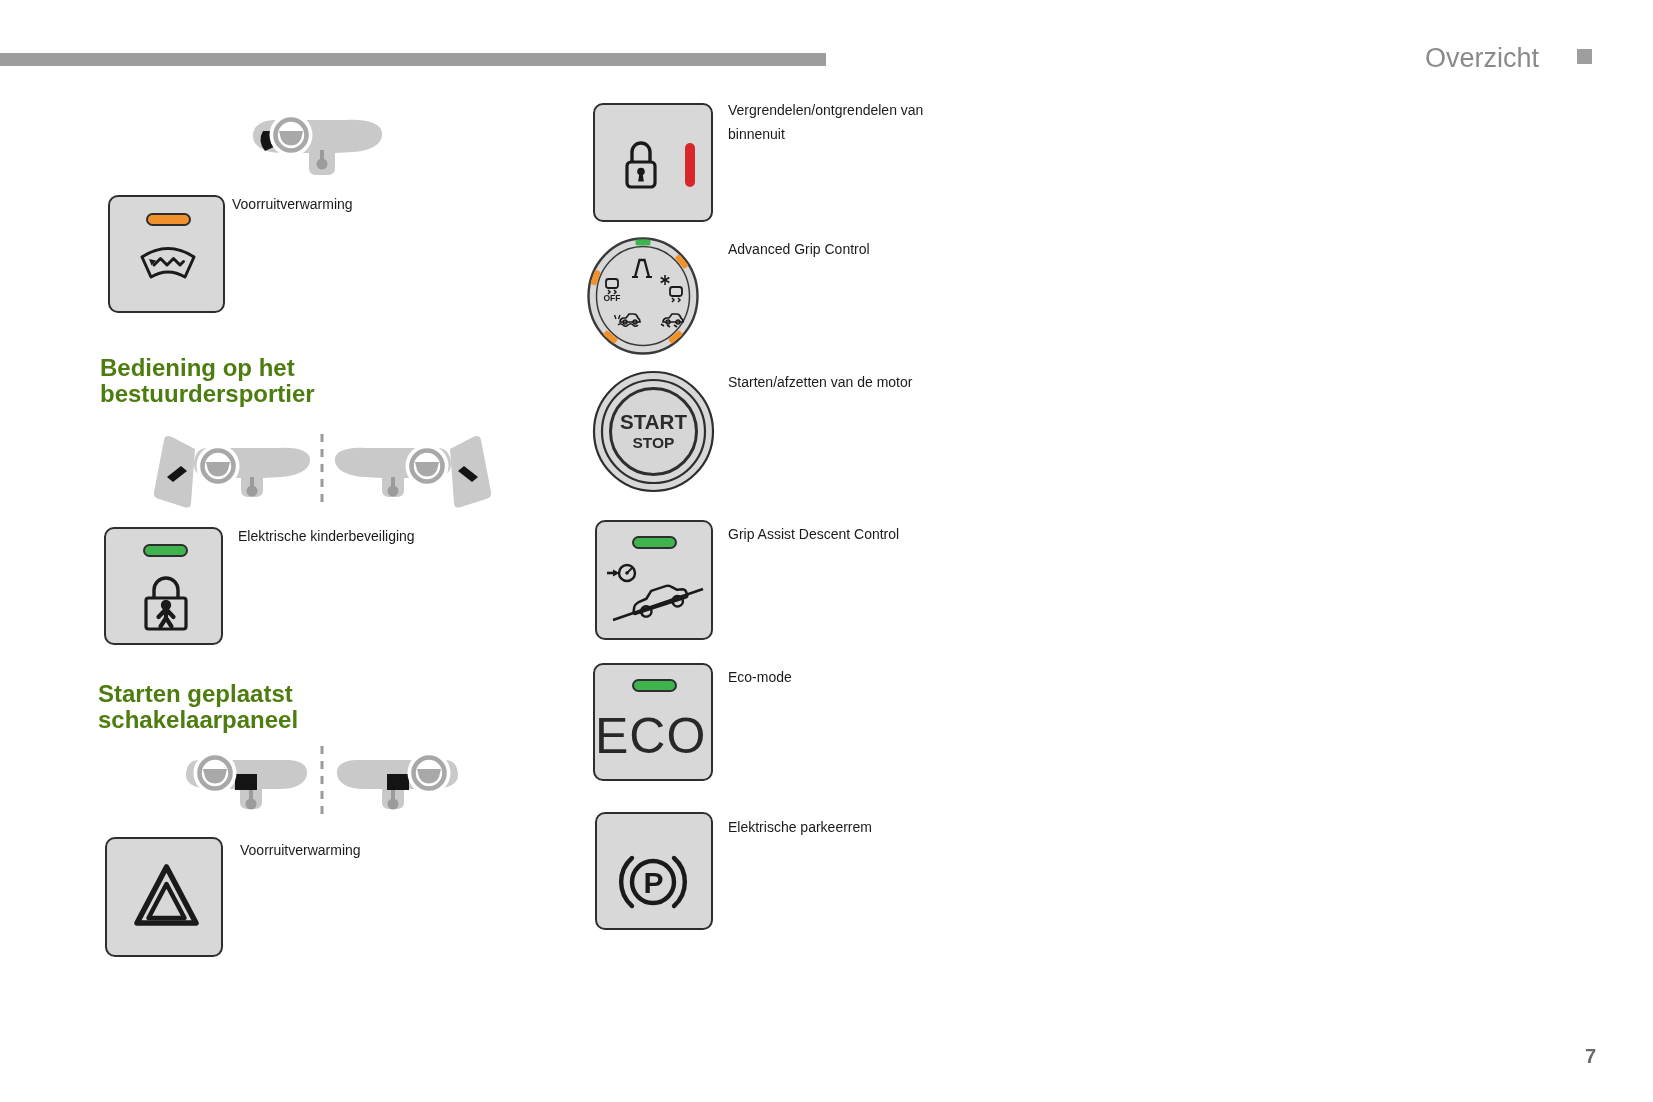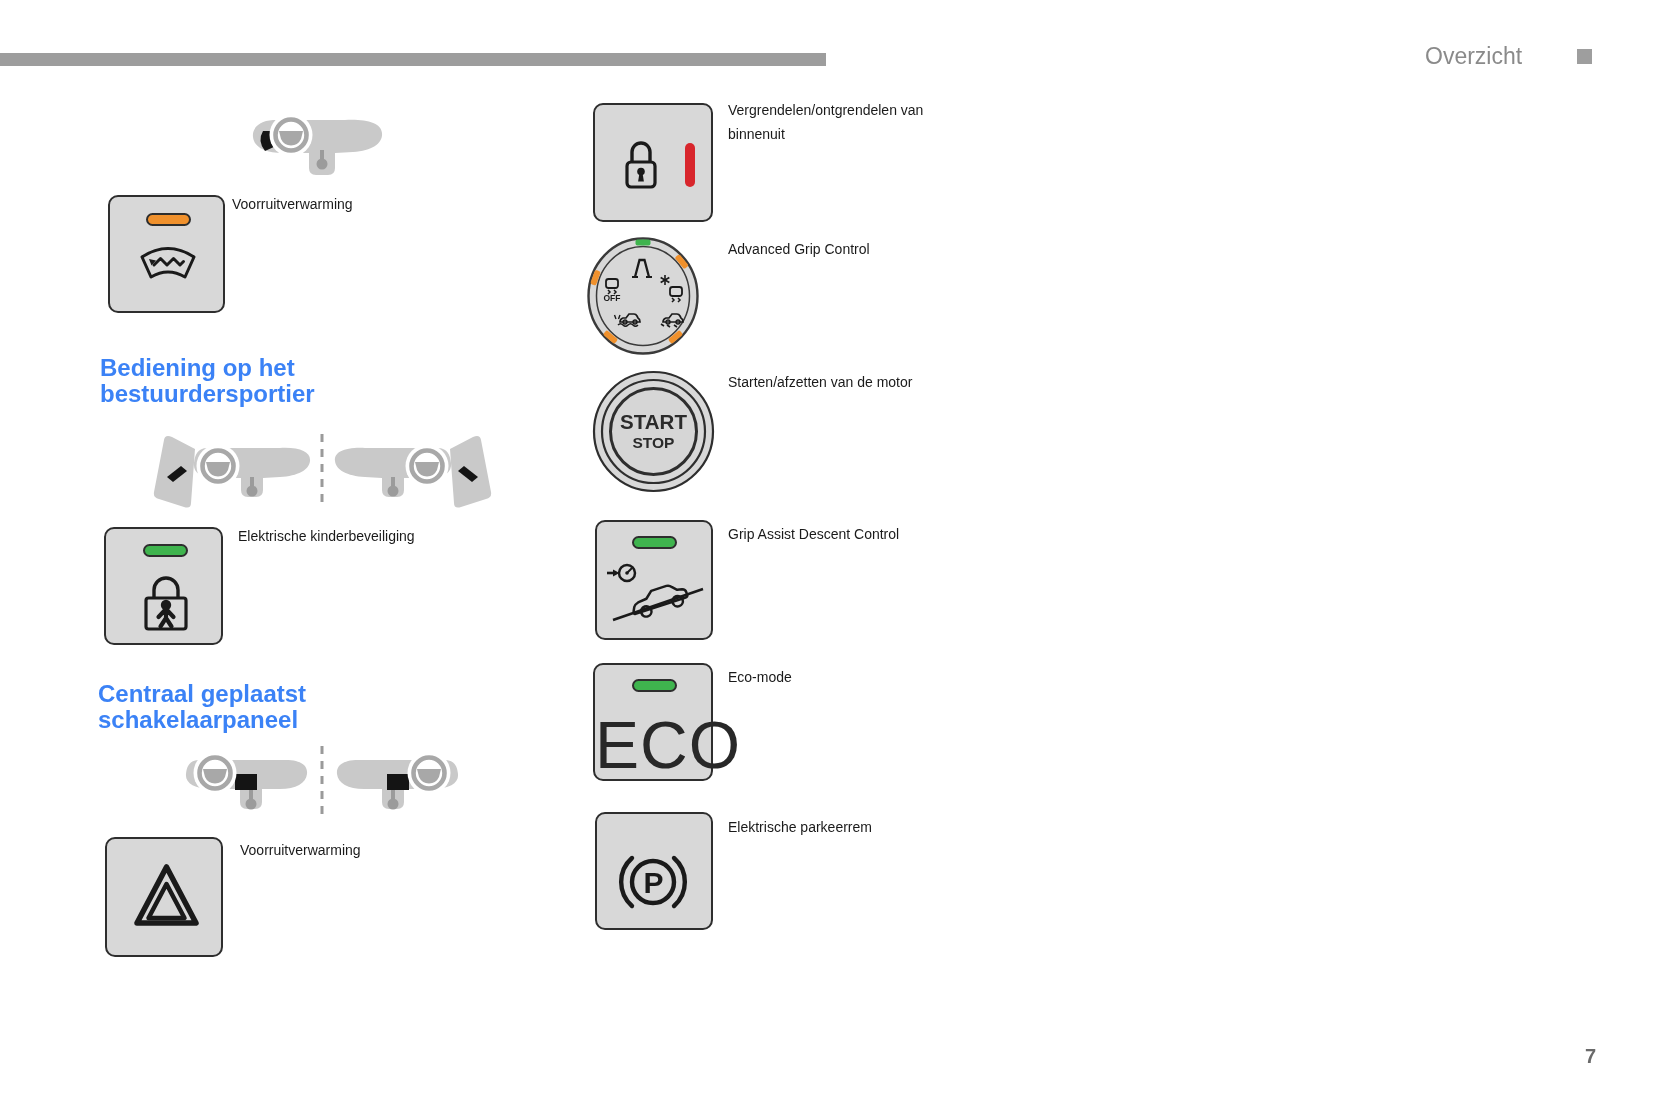--- a/index.html
+++ b/index.html
@@ -2,42 +2,42 @@
 <html><head>
 <meta charset="utf-8">
 <style>
   html,body{margin:0;padding:0;background:#ffffff;}
   .page{
     position:relative;width:1653px;height:1102px;background:#ffffff;overflow:hidden;
     font-family:"Liberation Sans", sans-serif;color:#1a1a1a;
   }
   .abs{position:absolute;}
   .topbar{position:absolute;left:0;top:53px;width:826px;height:13px;background:#9d9d9d;}
-  .section-title{position:absolute;left:1425px;top:43px;font-size:23px;color:#8a8a8a;}
+  .section-title{position:absolute;left:1425px;top:43px;font-size:27px;color:#8a8a8a;}
   .section-marker{position:absolute;left:1577px;top:49px;width:15px;height:15px;background:#9e9e9e;}
   .page-number{position:absolute;left:1585px;top:1045px;font-size:20px;font-weight:bold;color:#6a6a6a;}
 
   .btn{
     position:absolute;background:#d8d8d8;border:2.5px solid #2e2e2e;border-radius:10px;
     box-sizing:border-box;
   }
   .pill{
     position:absolute;width:45px;height:13px;border:2.5px solid #2e2e2e;border-radius:8px;
     box-sizing:border-box;
   }
   .pill.orange{background:#f0912d;}
   .pill.green{background:#3fb44e;}
   .redpill{position:absolute;width:10px;height:44px;border-radius:5px;background:#d8262c;}
 
   .label{position:absolute;font-size:14px;line-height:24px;color:#1a1a1a;white-space:nowrap;}
-  .heading{position:absolute;font-size:24px;line-height:26px;font-weight:bold;color:#3b82f6;white-space:nowrap;}
+  .heading{position:absolute;font-size:24px;line-height:26px;font-weight:bold;color:#4d7c0f;white-space:nowrap;}
 
   .eco-text{
-    position:absolute;left:0;right:0;top:42px;text-align:center;
-    font-size:66px;font-weight:400;letter-spacing:1px;color:#282828;
+    position:absolute;left:0;right:0;top:42px;text-align:left;
+    font-size:50px;font-weight:400;letter-spacing:1px;color:#282828;
   }
   svg{display:block;}
   .icon-stroke{stroke:#1a1a1a;fill:none;}
 </style>
 </head>
 <body>
 
 <div class="page">
 
   <svg width="0" height="0" style="position:absolute" aria-hidden="true">
@@ -111,21 +111,21 @@
     <svg class="abs" style="left:35px;top:42px" width="50" height="62" viewBox="0 0 50 62">
       <path class="icon-stroke" d="M13,27 V19 A12,12 0 0 1 37,19 V27" stroke-width="3.4"></path>
       <rect x="5" y="27" width="40" height="31" rx="2.5" class="icon-stroke" stroke-width="3.2"></rect>
       <circle cx="25" cy="34" r="5.2" fill="#1a1a1a"></circle>
       <path d="M25,38 l-7.5,8 M25,38 l7.5,8 M25,37 v10 M25,47 l-5.5,8.5 M25,47 l5.5,8.5" stroke="#1a1a1a" stroke-width="4.2" stroke-linecap="round" fill="none"></path>
     </svg>
   </div>
   <div class="label" style="left:238px;top:524px">Elektrische kinderbeveiliging</div>
 
   <div class="heading" style="left:98px;top:681px">
-    <div>Centraal geplaatst</div>
+    <div>Starten geplaatst</div>
     <div>schakelaarpaneel</div>
   </div>
 
   <svg class="abs" style="left:182px;top:744px" width="280" height="72" viewBox="0 0 280 72">
     <g id="centralhalf">
       <path d="M16,16 H100 C118,15 126,21 125,30 C124,39 114,45 98,45 L80,45 V58 Q80,65 73,65 H65 Q58,65 58,58 V45 H30 C12,45 3,39 4,30 C5,21 8,17 16,16 Z" fill="#c9c9c9"></path>
       <rect x="53" y="30" width="22" height="16" fill="#141414"></rect>
       <use href="#def-wheel" transform="translate(33,29)"></use>
       <use href="#def-key" transform="translate(69,60)"></use>
     </g>

